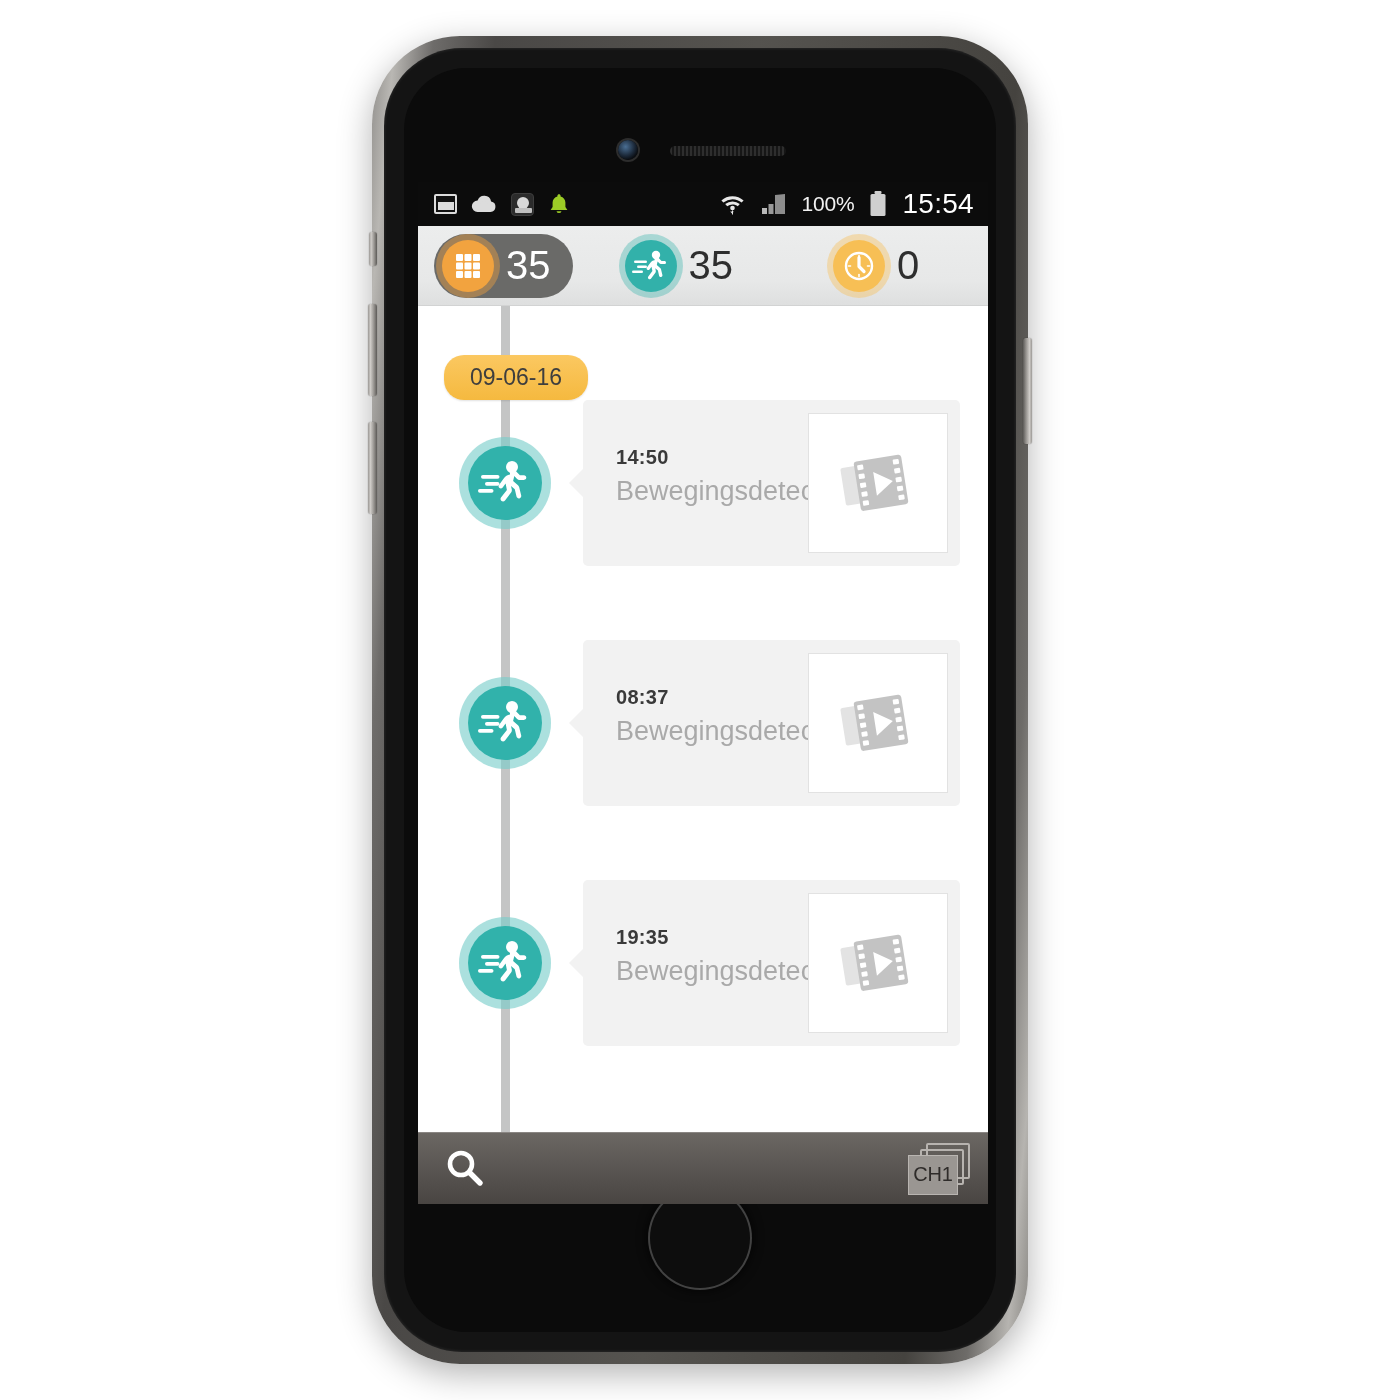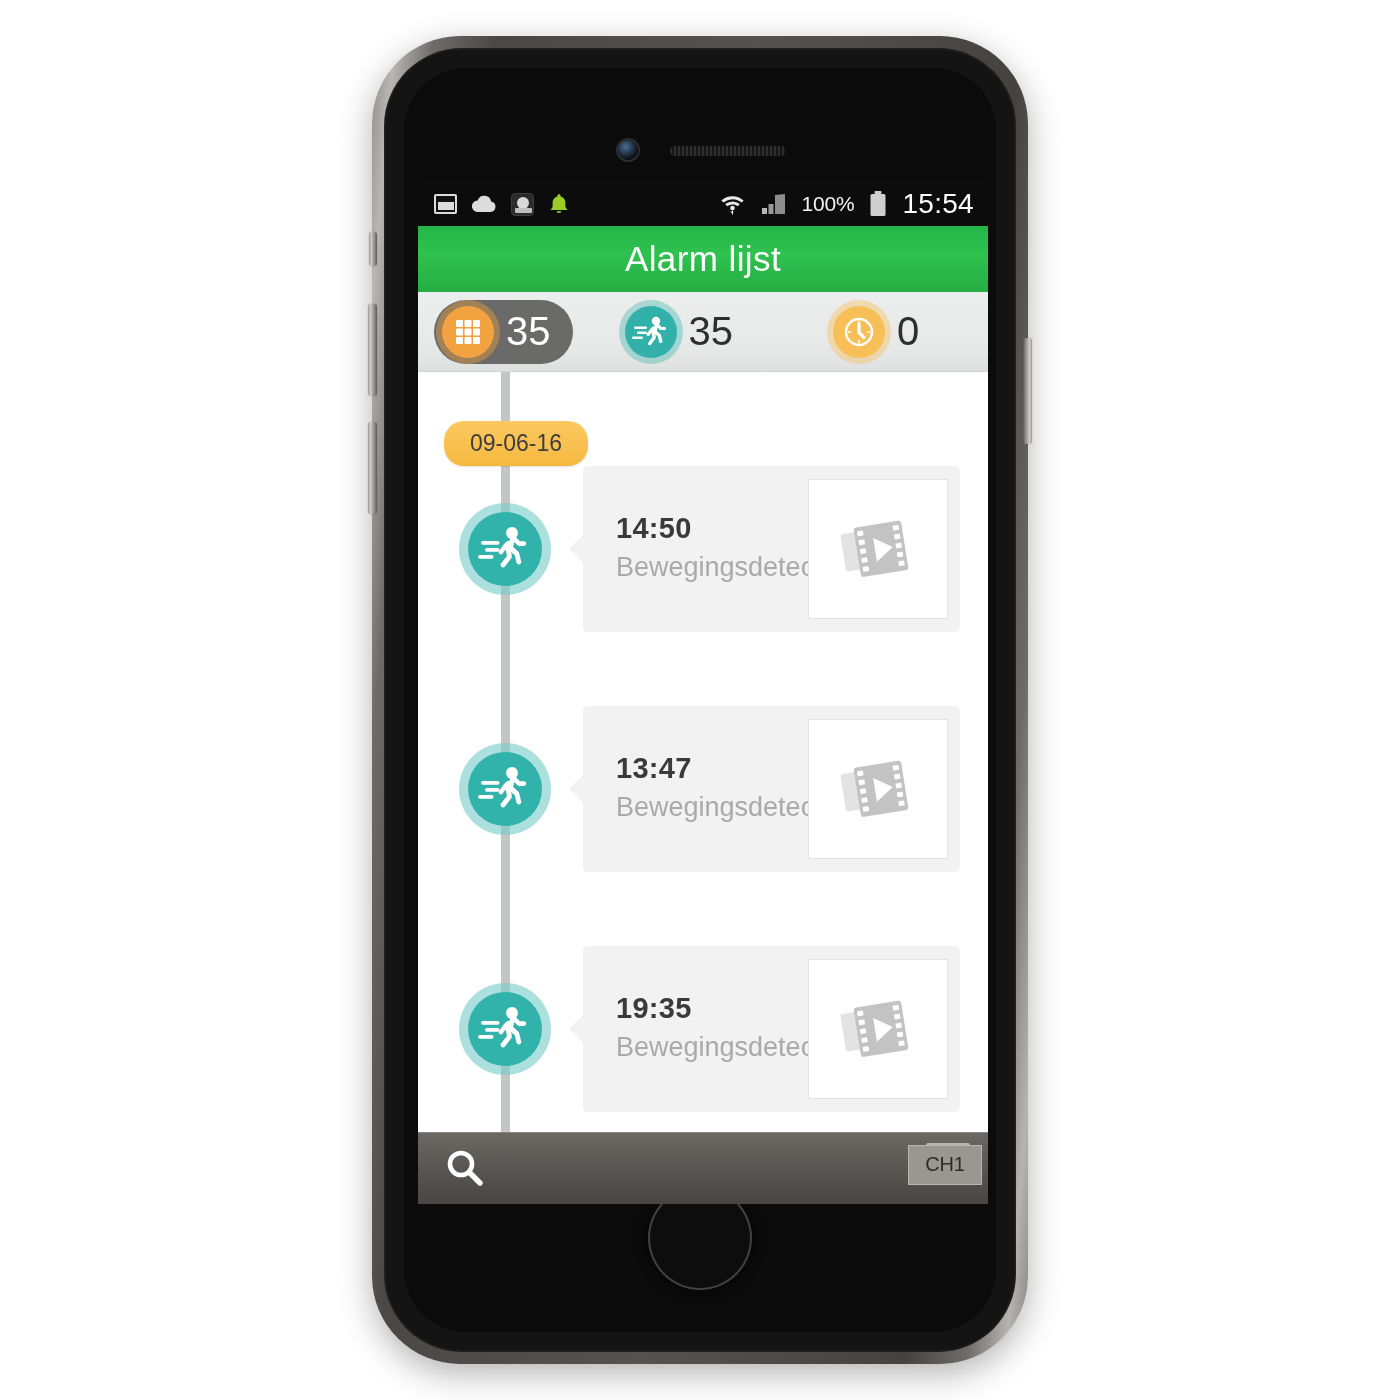--- a/index.html
+++ b/index.html
@@ -182,21 +182,21 @@
   .ev-card {
     position: absolute; left: 165px; right: 28px; top: 2px; height: 166px;
     background: #f2f2f2; border-radius: 5px;
   }
   .ev-card::before {
     content: ""; position: absolute; left: -14px; top: 68px;
     border: 15px solid transparent;
     border-right-color: #f2f2f2; border-left: 0;
   }
   .ev-text { position: absolute; left: 33px; top: 46px; }
-  .ev-time { font-size: 29px; font-weight: bold; color: #3a3a3a; letter-spacing: .3px; }
+  .ev-time { font-size: 20px; font-weight: bold; color: #3a3a3a; letter-spacing: .3px; }
   .ev-label { font-size: 27px; color: #a9a9a9; margin-top: 7px; white-space: nowrap; }
   .ev-thumb {
     position: absolute; right: 12px; top: 13px;
     width: 140px; height: 140px;
     background: #ffffff; border: 1px solid #e2e2e2;
     display: flex; align-items: center; justify-content: center;
   }
   .ev-thumb svg { width: 86px; height: 86px; }
 
   
@@ -209,22 +209,22 @@
   }
   .search-btn { width: 46px; height: 46px; }
   .ch-btn { margin-left: auto; position: relative; width: 62px; height: 52px; }
   .ch-stack1, .ch-stack2 {
     position: absolute; width: 44px; height: 36px;
     border: 2px solid #b7b3af; background: transparent; border-radius: 2px;
   }
   .ch-stack1 { right: 0; top: 0; }
   .ch-stack2 { right: 6px; top: 6px; }
   .ch-main {
-    position: absolute; left: 0; bottom: 10px;
-    width: 74px; height: 40px;
+    position: absolute; left: 0; bottom: 0;
+    width: 50px; height: 40px;
     background: #9a9692; border: 1px solid #b9b5b1;
     display: flex; align-items: center; justify-content: center;
     font-size: 20px; color: #2f2c2a; letter-spacing: -.2px;
   }
 </style>
 </head>
 <body>
 
 <div class="stage">
 
@@ -273,23 +273,20 @@
         </svg>
         <span class="sb-batt-pct">100%</span>
         <svg width="18" height="26" viewBox="0 0 18 26">
           <rect x="5.5" y="0" width="7" height="3" rx="1" fill="#cfcfcf"></rect>
           <rect x="1.5" y="3" width="15" height="22" rx="1.5" fill="#cfcfcf"></rect>
         </svg>
         <span class="sb-clock">15:54</span>
       </div>
     </div>
 
-    <div class="titlebar">
-      <span class="title-text">Alarm lijst</span>
-    </div>
 
     <div class="tabs">
 
       <div class="tab selected">
         <span class="badge orange">
           <svg viewBox="0 0 52 52">
             <g fill="#ffffff">
               <rect x="14" y="14" width="7" height="7" rx="1"></rect>
               <rect x="22.5" y="14" width="7" height="7" rx="1"></rect>
               <rect x="31" y="14" width="7" height="7" rx="1"></rect>
@@ -393,21 +390,21 @@
               <circle cx="44" cy="21" r="6"></circle>
               <path d="M42 28.5c-2.7.3-4.7 1.7-6.3 3.9l-4.7 6.5c-.8 1-.5 2.5.5 3.2 1 .7 2.4.4 3.2-.6l2.9-3.9 1.3 6.3-5.9 7.7c-.8 1.1-.6 2.7.5 3.5 1.1.8 2.7.6 3.5-.5l6.1-8.2c.6-.8.9-1.8.7-2.8l-.8-3.7 3.8 3.3 1.7 7.4c.3 1.3 1.6 2.1 2.9 1.8 1.3-.3 2.1-1.6 1.8-2.9l-2-8.3c-.2-.8-.6-1.5-1.2-2l-4.9-4.2 1.2-4.9 2.8 3c.4.5 1.1.8 1.8.8h5.1c1.3 0 2.3-1 2.3-2.3s-1-2.3-2.3-2.3h-4.1l-4.6-4.7c-1.2-1.2-2.9-1.9-5.3-1.6z"></path>
               <rect x="13" y="29" width="18.5" height="3.7" rx="1.85"></rect>
               <rect x="17" y="36" width="14.5" height="3.7" rx="1.85"></rect>
               <rect x="10" y="43" width="15.5" height="3.7" rx="1.85"></rect>
             </g>
           </svg>
         </span>
         <div class="ev-card">
           <div class="ev-text">
-            <div class="ev-time">13:47</div>
+            <div class="ev-time">08:37</div>
             <div class="ev-label">Bewegingsdetectie</div>
           </div>
           <div class="ev-thumb">
             <svg viewBox="0 0 86 86">
               <rect x="8" y="26" width="26" height="38" rx="2" fill="#e3e3e3" transform="rotate(-9 21 45)"></rect>
               <g transform="rotate(-9 45 43)">
                 <rect x="22" y="18" width="48" height="50" rx="3" fill="#c3c3c3"></rect>
                 <g fill="#ffffff">
                   <rect x="25" y="22" width="6" height="5" rx="1"></rect>
                   <rect x="25" y="31" width="6" height="5" rx="1"></rect>

